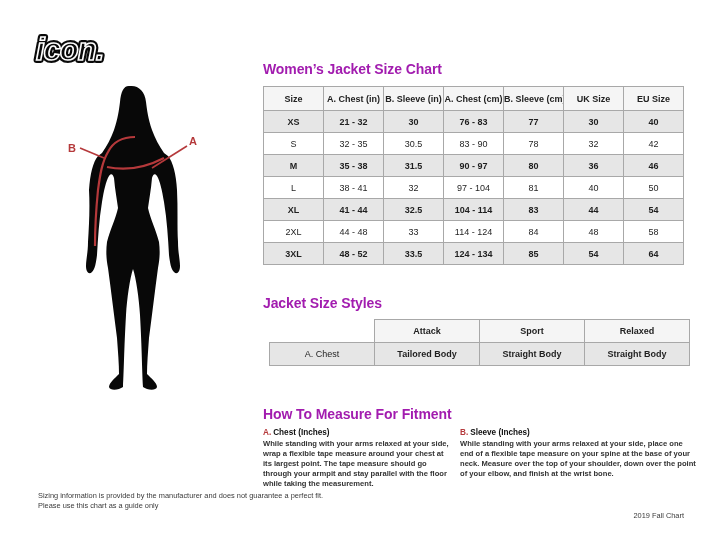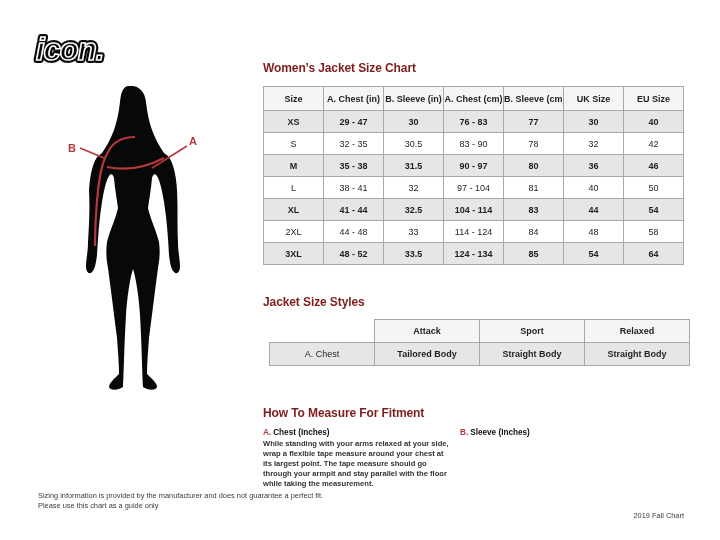--- a/index.html
+++ b/index.html
@@ -7,21 +7,21 @@
   .page {
     position:relative; width:720px; height:520px; background:#fff;
     font-family:"Liberation Sans", sans-serif; color:#222; overflow:hidden;
   }
   .abs { position:absolute; }
 
   
   .logo { left:26px; top:24px; width:140px; height:46px; }
 
   
-  .sec-title { font-size:12px; font-weight:bold; color:#7f1d1d; letter-spacing:-0.1px; }
+  .sec-title { font-size:14px; font-weight:bold; color:#a21caf; letter-spacing:-0.1px; }
   .t1 { left:263px; top:61px; }
   .t2 { left:263px; top:295px; }
   .t3 { left:263px; top:406px; }
 
   
   table { border-collapse:collapse; table-layout:fixed; width:421px;padding-left:28px; }
   td, th { border:1px solid #a8a8a8; text-align:center; vertical-align:middle;
            font-size:9px; padding:0; height:22px; overflow:hidden; white-space:nowrap; }
   th { font-weight:bold; background:#f5f5f5; color:#222; height:24px; }
   tr.r-gray td { background:#e6e6e6;font-weight:bold; }
@@ -127,21 +127,21 @@
         <th>B. Sleeve (in)</th>
         <th>A. Chest (cm)</th>
         <th>B. Sleeve (cm)</th>
         <th>UK Size</th>
         <th>EU Size</th>
       </tr>
     </thead>
     <tbody>
       <tr class="r-gray">
         <td>XS</td>
-        <td>29 - 47</td>
+        <td>21 - 32</td>
         <td>30</td>
         <td>76 - 83</td>
         <td>77</td>
         <td>30</td>
         <td>40</td>
       </tr>
       <tr class="r-white">
         <td>S</td>
         <td>32 - 35</td>
         <td>30.5</td>
@@ -225,20 +225,21 @@
     <div class="fit-head">
       <span class="red-prefix">A.</span><span>Chest (Inches)</span>
     </div>
     <div class="fit-body">While standing with your arms relaxed at your side, wrap a flexible tape measure around your chest at its largest point. The tape measure should go through your armpit and stay parallel with the floor while taking the measurement.</div>
   </div>
 
   <div class="abs fit-col fit-b">
     <div class="fit-head">
       <span class="red-prefix">B.</span><span>Sleeve (Inches)</span>
     </div>
+    <div class="fit-body">While standing with your arms relaxed at your side, place one end of a flexible tape measure on your spine at the base of your neck. Measure over the top of your shoulder, down over the point of your elbow, and finish at the wrist bone.</div>
   </div>
 
   <div class="abs disclaimer">
     <div>Sizing information is provided by the manufacturer and does not guarantee a perfect fit.</div>
     <div>Please use this chart as a guide only</div>
   </div>
   <div class="abs version">2019 Fall Chart</div>
 
 </div>
 

